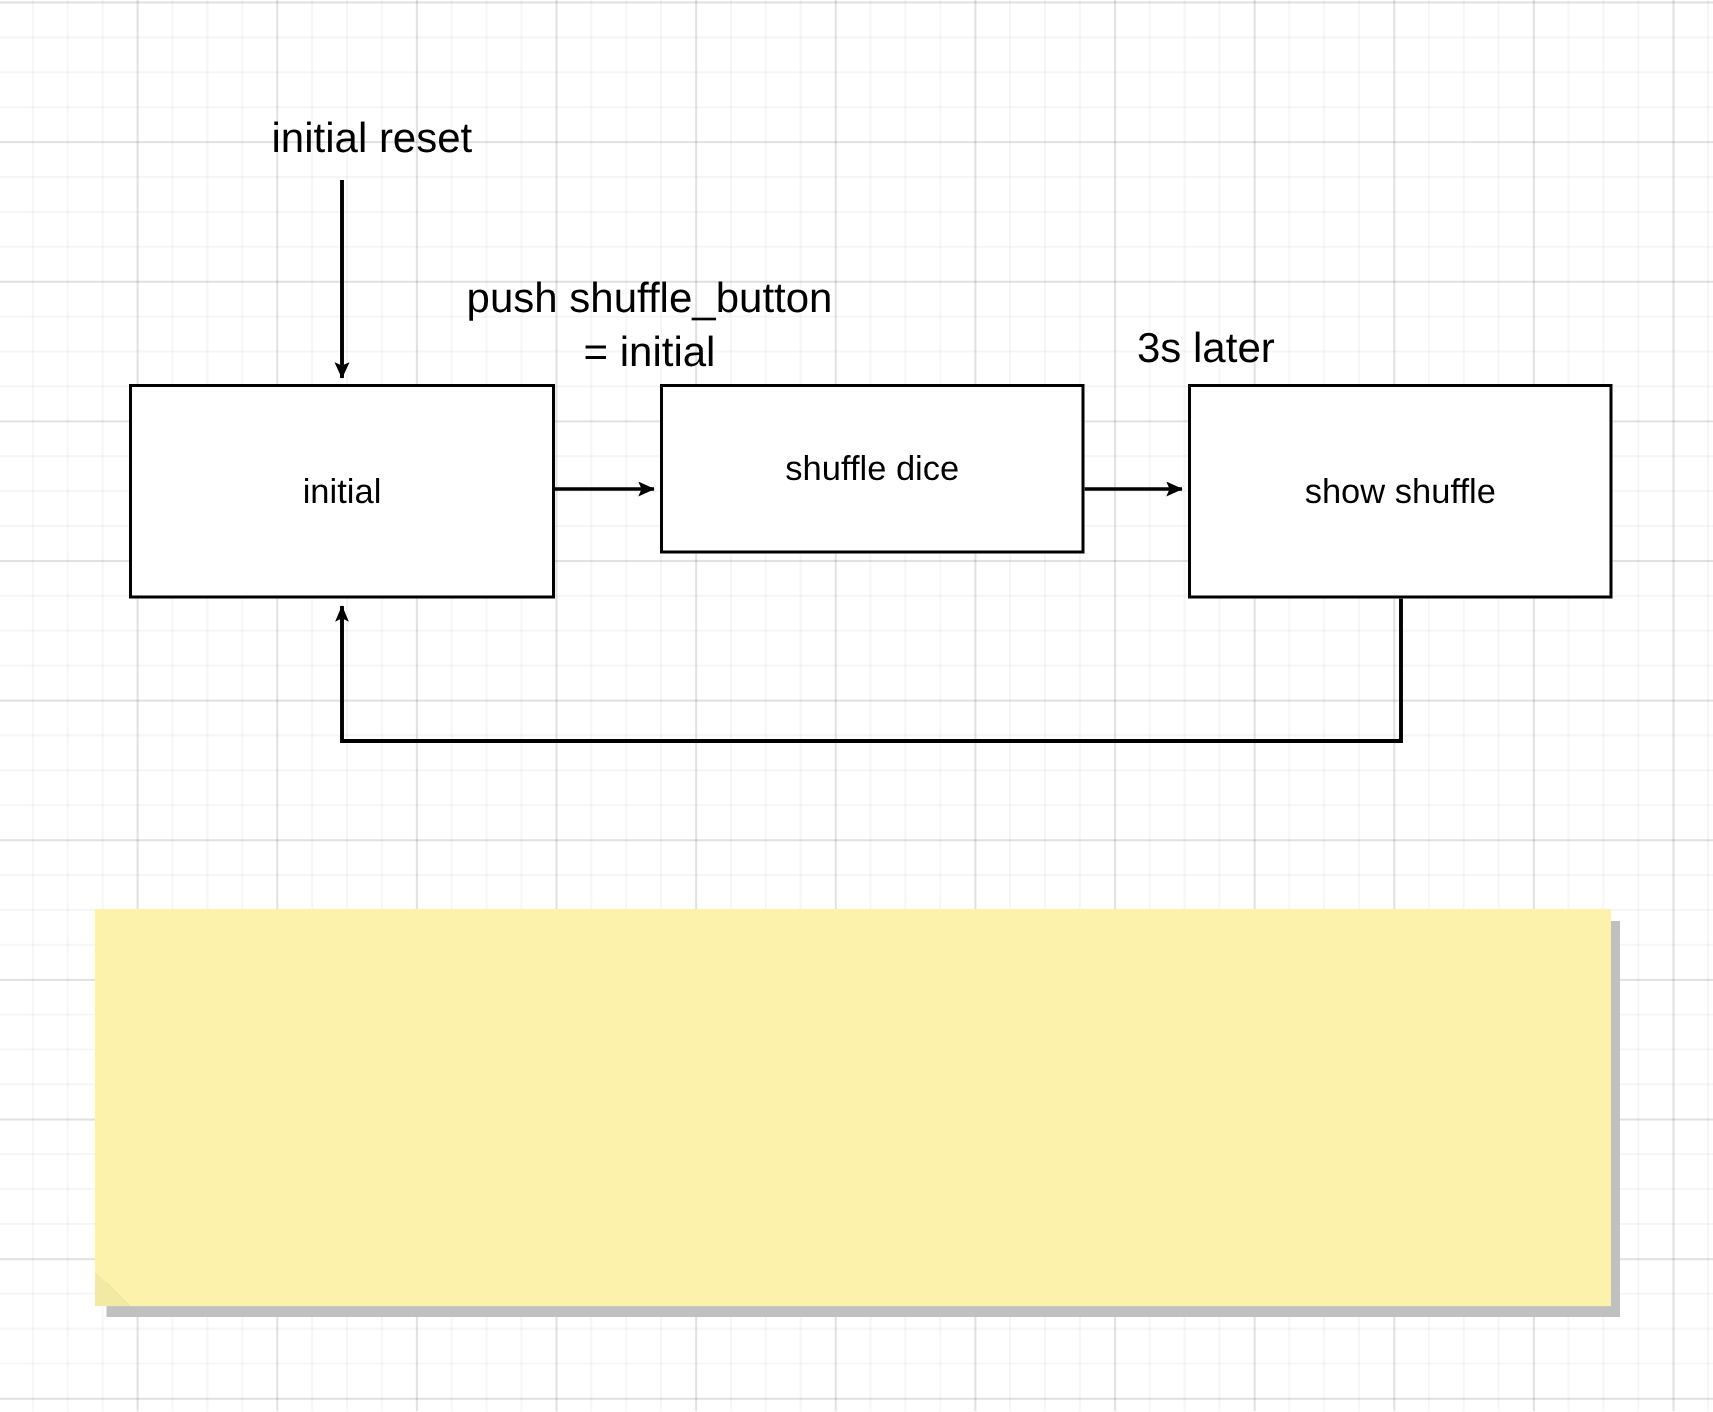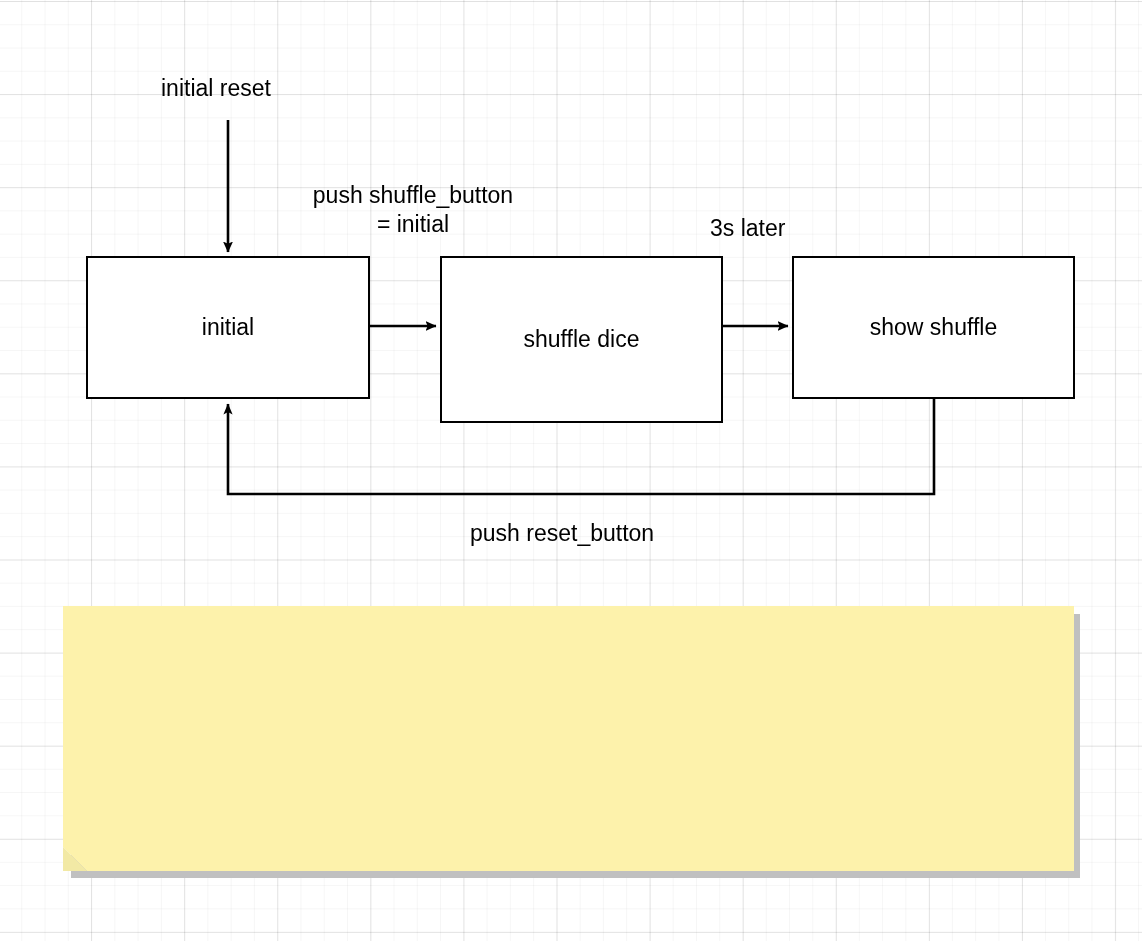--- a/index.html
+++ b/index.html
@@ -47,25 +47,26 @@
     justify-content: center;
   }
   .state-label {
     font-size: 23px;
     color: #000000;
     line-height: 1;
     white-space: nowrap;
   }
   .edge-label {
     position: absolute;
-    font-size: 23px;
+    font-size: 28px;
     color: #000000;
     line-height: 1.28;
     white-space: nowrap;
     text-align: center;
+    margin-left: 20px;
   }
   
   #note-shadow {
     position: absolute;
     left: 71px;
     top: 614px;
     width: 1009px;
     height: 264px;
     background: #c0c0c0;
   }
@@ -129,38 +130,37 @@
 
     <g>
       <path d="M934,398 L934,494 L228,494 L228,404" fill="none" stroke="#000000" stroke-width="2.6" marker-end="url(#arrowThin)"></path>
     </g>
   </svg>
 
   <div class="state-box" style="left:86px; top:256px; width:284px; height:143px;">
     <span class="state-label">initial</span>
   </div>
 
-  <div class="state-box" style="left:440px; top:256px; width:283px; height:167px;">
+  <div class="state-box" style="left:440px; top:256px; width:283px; height:113px;">
     <span class="state-label">shuffle dice</span>
   </div>
 
   <div class="state-box" style="left:792px; top:256px; width:283px; height:143px;">
     <span class="state-label">show shuffle</span>
   </div>
 
   <div class="edge-label" style="left:161px; top:74px;">initial reset</div>
 
   <div class="edge-label" style="left:289px; top:181px; width:248px;">
     <span>push shuffle_button</span><br>
     <span>= initial</span>
   </div>
 
-  <div class="edge-label" style="left:710px; top:214px;">3s later</div>
+  <div class="edge-label" style="left:738px; top:214px;">3s later</div>
 
-  <div class="edge-label" style="left:470px; top:519px;">push reset_button</div>
 
   <div id="note-shadow"></div>
   <div id="note"></div>
   <div id="note-fold"></div>
 
   <div id="note-text">
     <span class="note-spacer"></span>
     
     
     

